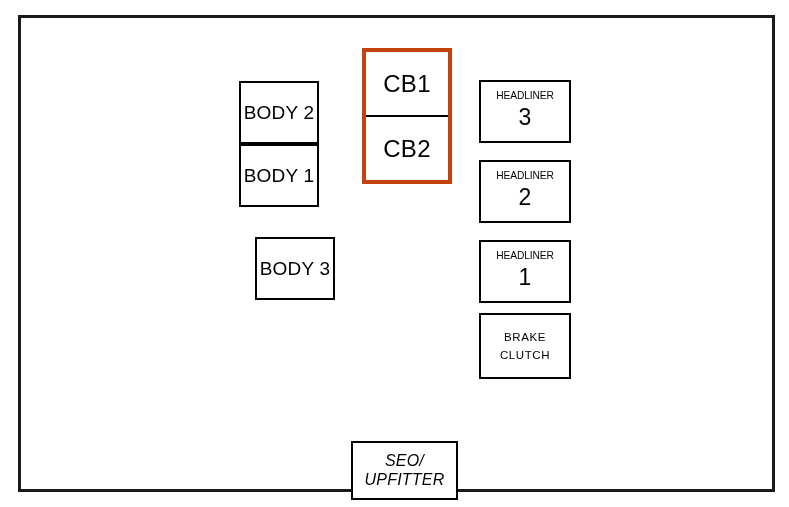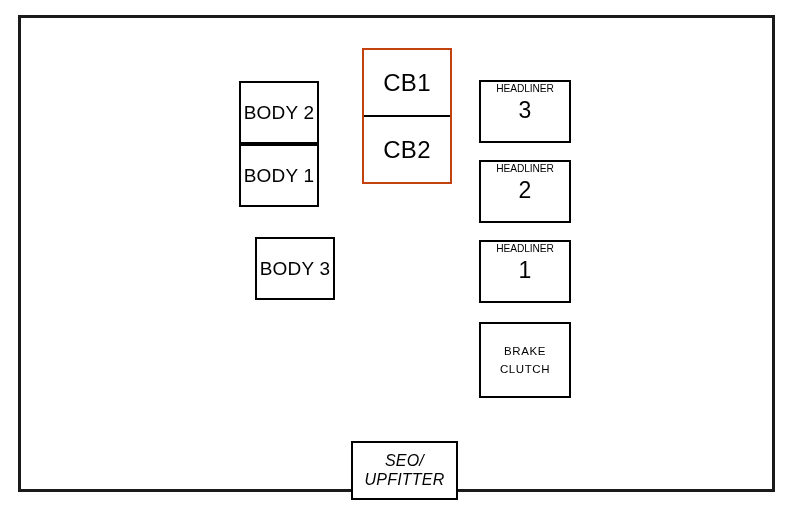--- a/index.html
+++ b/index.html
@@ -58,21 +58,21 @@
   #body1 { left: 218px; top: 126px; }
   #body3 { left: 234px; top: 219px; }
 
   
   .cb-stack {
     position: absolute;
     left: 341px;
     top: 30px;
     width: 90px;
     height: 136px;
-    border: 2px solid #c2410c;
+    border: 4px solid #c2410c;
     box-sizing: border-box;
     background: #ffffff;
     display: flex;
     flex-direction: column;
   }
   .cb-cell {
     flex: 1 1 0;
     display: flex;
     align-items: center;
     justify-content: center;
@@ -82,41 +82,41 @@
     box-sizing: border-box;
     letter-spacing: 0.3px;
   }
   .cb-cell:last-child { border-bottom: none; }
 
   
   .headliner-box {
     width: 92px;
     height: 63px;
     justify-content: flex-start;
-    padding-top: 1px;
+    padding-top: 8px;
   }
   .hl-label {
     font-size: 11px;
     letter-spacing: -0.1px;
     transform: scaleX(0.93);
   }
   .hl-num {
     font-size: 23px;
     margin-top: 3px;
   }
   #headliner3 { left: 458px; top: 62px; }
   #headliner2 { left: 458px; top: 142px; }
   #headliner1 { left: 458px; top: 222px; }
 
   
   #brakeclutch {
     left: 458px;
-    top: 304px;
+    top: 295px;
     width: 92px;
-    height: 76px;
+    height: 66px;
     font-size: 11.5px;
     letter-spacing: 0.6px;
   }
   #brakeclutch .bc-line { margin: 3px 0; }
 
   
   #seoupfitter {
     left: 330px;
     top: 423px;
     width: 107px;

